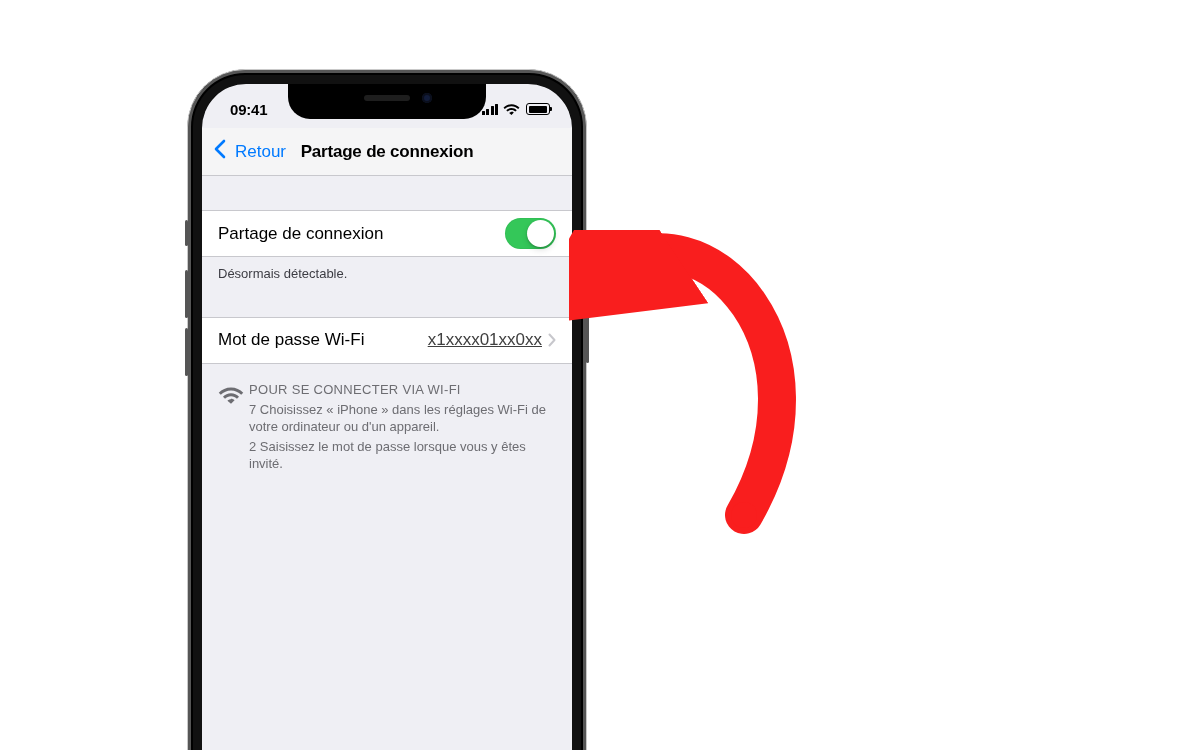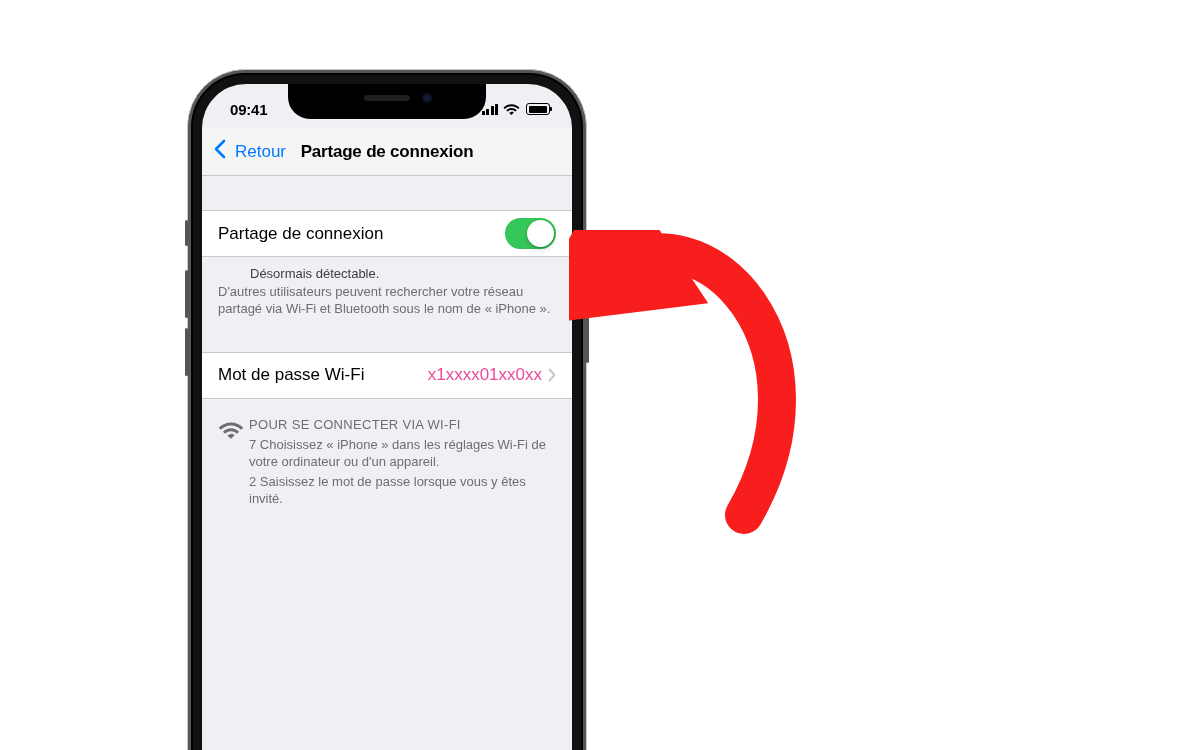--- a/index.html
+++ b/index.html
@@ -86,26 +86,26 @@
   .chev-left { display:inline-block; }
 
   
   .content { width:100%; }
   .gap { height: 34px; }
   .row {
     background:#fff; border-top: 0.5px solid #c8c8cd; border-bottom: 0.5px solid #c8c8cd;
     min-height: 47px; display:flex; align-items:center; justify-content: space-between;
     padding: 0 16px; font-size: 17px; color:#000;
   }
-  .row .value { color:#ec4899; margin-left:auto; padding-right: 6px; }
+  .row .value { color:#404040; margin-left:auto; padding-right: 6px; text-decoration: underline; }
   .row .disclosure { color:#c7c7cc; font-size: 20px; }
   .footer-text {
     padding: 8px 16px 0 16px; font-size: 13px; color:#6d6d72; line-height: 1.35;
   }
-  .footer-text .head { color:#3c3c43;margin-left:32px; }
+  .footer-text .head { color:#3c3c43; }
 
   
   .toggle {
     width: 51px; height: 31px; border-radius: 31px; background:#34c759;
     position: relative; box-shadow: inset 0 0 0 1px rgba(0,0,0,.04);
   }
   .toggle i {
     position:absolute; top: 2px; right: 2px; width: 27px; height: 27px; background:#fff; border-radius: 50%;
     box-shadow: 0 1px 2px rgba(0,0,0,.25), 0 3px 6px rgba(0,0,0,.12);
   }
@@ -170,21 +170,20 @@
         <div class="gap"></div>
 
         <div class="row">
           <span>Partage de connexion</span>
           <span class="toggle">
               <i></i>
             </span>
         </div>
         <div class="footer-text">
           <div class="head">Désormais détectable.</div>
-          <div>D'autres utilisateurs peuvent rechercher votre réseau partagé via Wi-Fi et Bluetooth sous le nom de « iPhone ».</div>
         </div>
 
         <div class="gap"></div>
 
         <div class="row">
           <span>Mot de passe Wi-Fi</span>
           <span class="value">x1xxxx01xx0xx</span>
           <span class="disclosure">
             <svg width="8" height="14" viewBox="0 0 8 14">
                 <path fill="none" stroke="#c7c7cc" stroke-width="2" stroke-linecap="round" stroke-linejoin="round" d="M1.5 1.5 L6.5 7 L1.5 12.5"></path>

